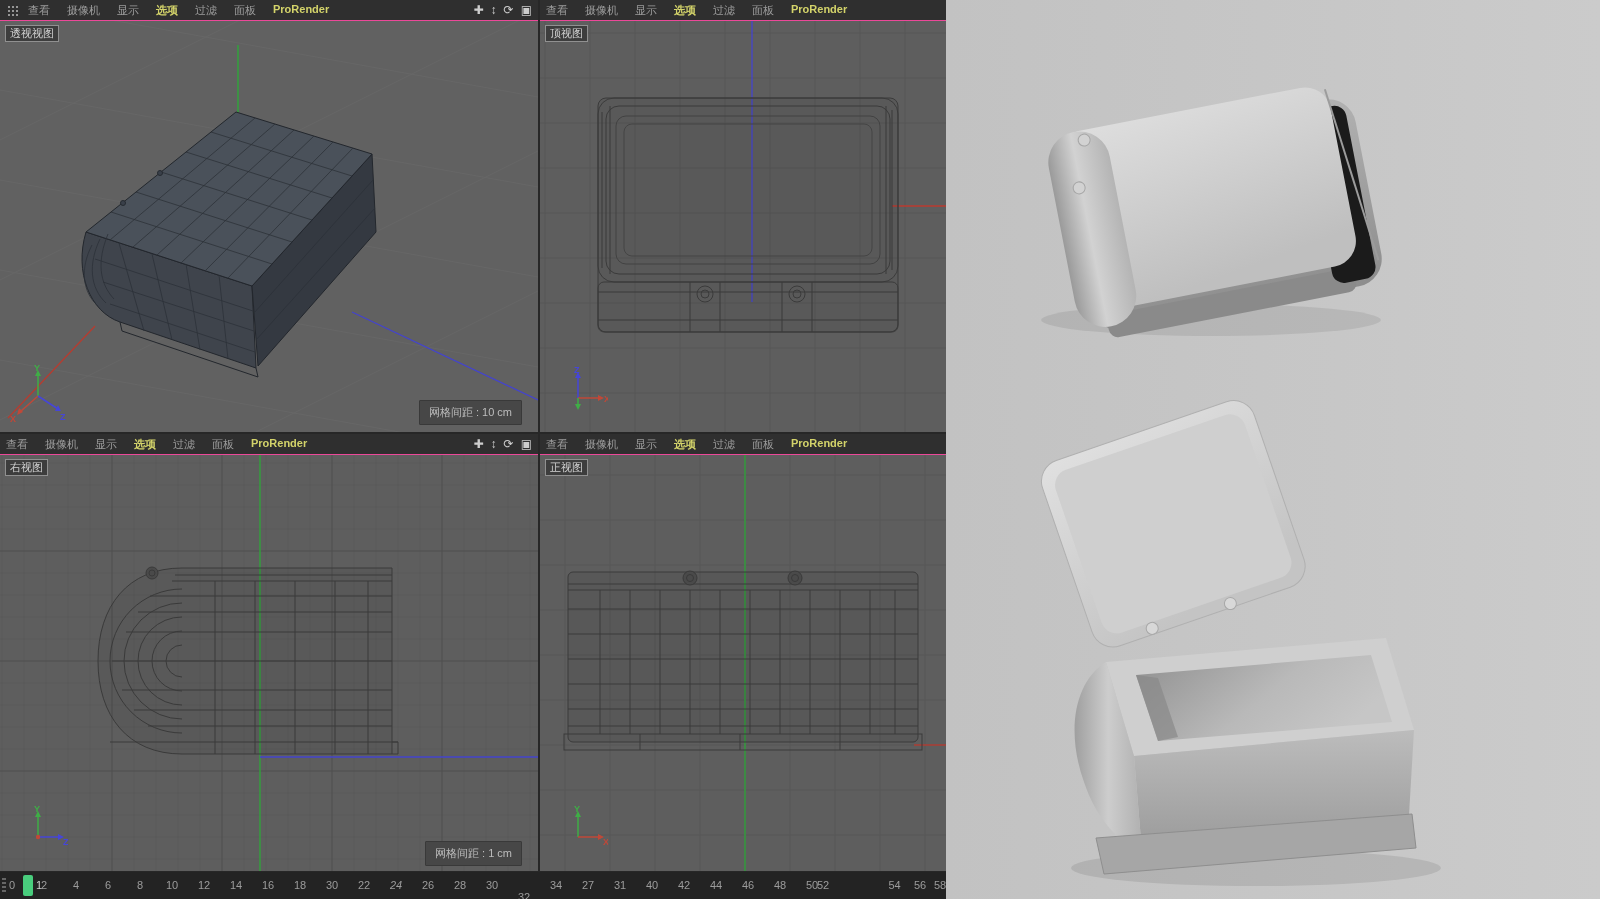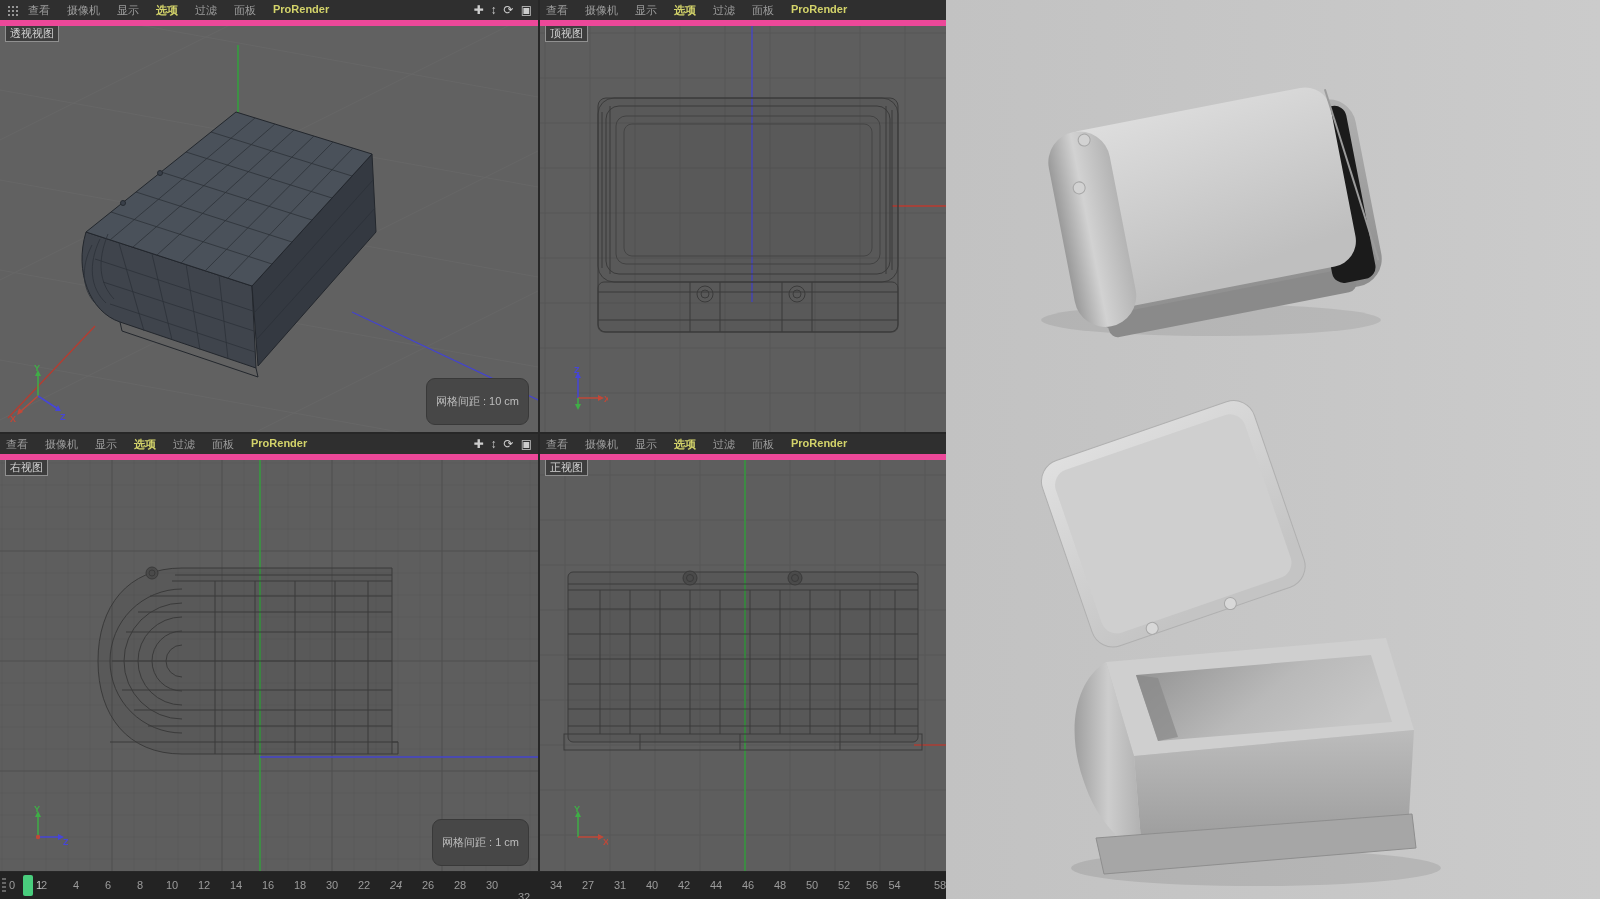--- a/index.html
+++ b/index.html
@@ -4,34 +4,34 @@
 <style>
   html,body{margin:0;padding:0;background:#1e1e1e;}
   .app{position:relative;width:1600px;height:899px;background:#272727;overflow:hidden;
        font-family:"Liberation Sans","DejaVu Sans",sans-serif;}
   .vp{position:absolute;background:#5f5f5f;overflow:hidden;}
   #vp-persp{left:0;top:0;width:538px;height:432px;}
   #vp-top{left:540px;top:0;width:406px;height:432px;}
   #vp-right{left:0;top:434px;width:538px;height:437px;}
   #vp-front{left:540px;top:434px;width:406px;height:437px;}
   .vp-menubar{position:absolute;top:0;left:0;right:0;height:20px;background:#2f2f2f;
-      display:flex;align-items:center;padding:0 6px;z-index:6;border-bottom:6px solid #ec4899;}
+      display:flex;align-items:center;padding:0 6px;z-index:6;border-bottom:1px solid #ec4899;}
   .mi{font-size:11px;color:#9d9d9d;margin-right:17px;white-space:nowrap;cursor:default;}
   .mi.hl{color:#d3d36a;font-weight:bold;}
   .grid-ico{width:13px;height:13px;margin-right:9px;flex:0 0 auto;
       background-image:radial-gradient(#969696 1px,transparent 1.2px);
       background-size:4px 4px;background-position:1px 1px;}
   .nav-icons{margin-left:auto;display:flex;gap:7px;}
   .nav-ico{color:#cdcdcd;font-size:12px;line-height:20px;cursor:pointer;}
   .vp-canvas{position:absolute;left:0;top:20px;right:0;bottom:0;}
   .vp-canvas svg{position:absolute;left:0;top:0;}
   .vp-label{position:absolute;top:25px;left:5px;background:#3d3d3d;border:1px solid #909090;
       color:#d2d2d2;font-size:11px;line-height:13px;padding:1px 4px;z-index:5;}
-  .grid-badge{position:absolute;right:9px;background:#474747;border:1px solid #393939;
-      border-radius:9px;color:#bdbdbd;font-size:11px;padding:15px 9px;z-index:5;}
+  .grid-badge{position:absolute;right:16px;background:#474747;border:1px solid #393939;
+      border-radius:1px;color:#bdbdbd;font-size:11px;padding:4px 9px;z-index:5;}
   #vp-persp .grid-badge{bottom:7px;}
   #vp-right .grid-badge{bottom:5px;}
   .gizmo{position:absolute;left:8px;bottom:6px;z-index:5;}
   .timeline{position:absolute;left:0;top:872px;width:946px;height:27px;background:#232323;}
   .tick{position:absolute;top:7px;transform:translateX(-50%);font-size:11px;color:#9c9c9c;}
   .playhead{position:absolute;left:23px;top:3px;width:10px;height:21px;border-radius:2px;}
   .playhead-label{position:absolute;left:36px;top:7px;font-size:11px;color:#cfcfcf;}
   .tl-grip{position:absolute;left:2px;top:6px;width:4px;height:15px;
       background-image:linear-gradient(#666 60%,transparent 60%);background-size:4px 4px;}
   .render-panel{position:absolute;left:946px;top:0;width:654px;height:899px;
@@ -379,23 +379,23 @@
         <span class="tick" style="left: 524px; margin-top: 12px;">32</span>
         <span class="tick" style="left: 556px;">34</span>
         <span class="tick" style="left: 588px;">27</span>
         <span class="tick" style="left: 620px;">31</span>
         <span class="tick" style="left: 652px;">40</span>
         <span class="tick" style="left: 684px;">42</span>
         <span class="tick" style="left: 716px;">44</span>
         <span class="tick" style="left: 748px;">46</span>
         <span class="tick" style="left: 780px;">48</span>
         <span class="tick" style="left: 812px;">50</span>
-        <span class="tick" style="left: 844px;">52</span>
+        <span class="tick" style="left: 823px;">52</span>
         <span class="tick" style="left: 876px; padding-left: 37px;">54</span>
-        <span class="tick" style="left: 872px;">56</span>
+        <span class="tick" style="left: 920px;">56</span>
         <span class="tick" style="left: 940px;">58</span>
       </div>
     <div class="playhead" style="background: rgb(73, 205, 125);"></div>
     <div class="playhead-label">1</div>
   </div>
 
   <div class="render-panel">
     <div class="render-view" id="render-closed">
       <svg width="654" height="400" viewBox="0 0 654 400">
         <defs>

